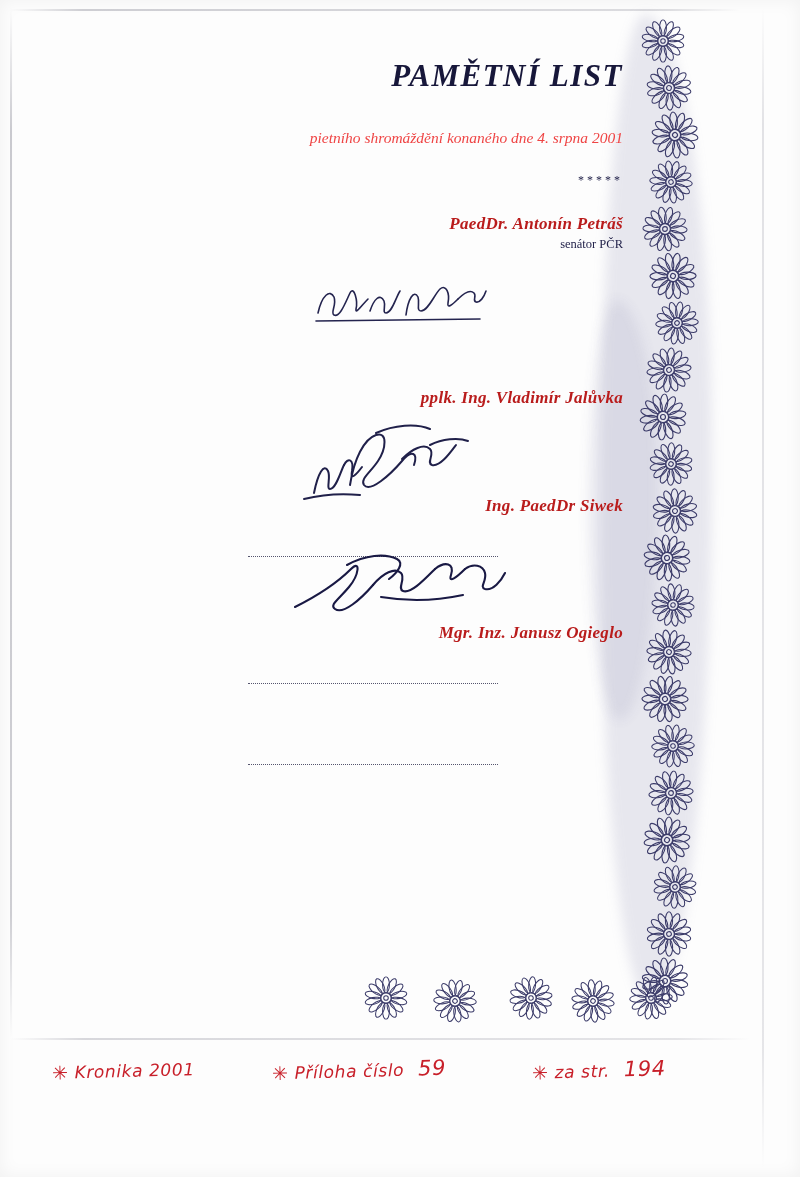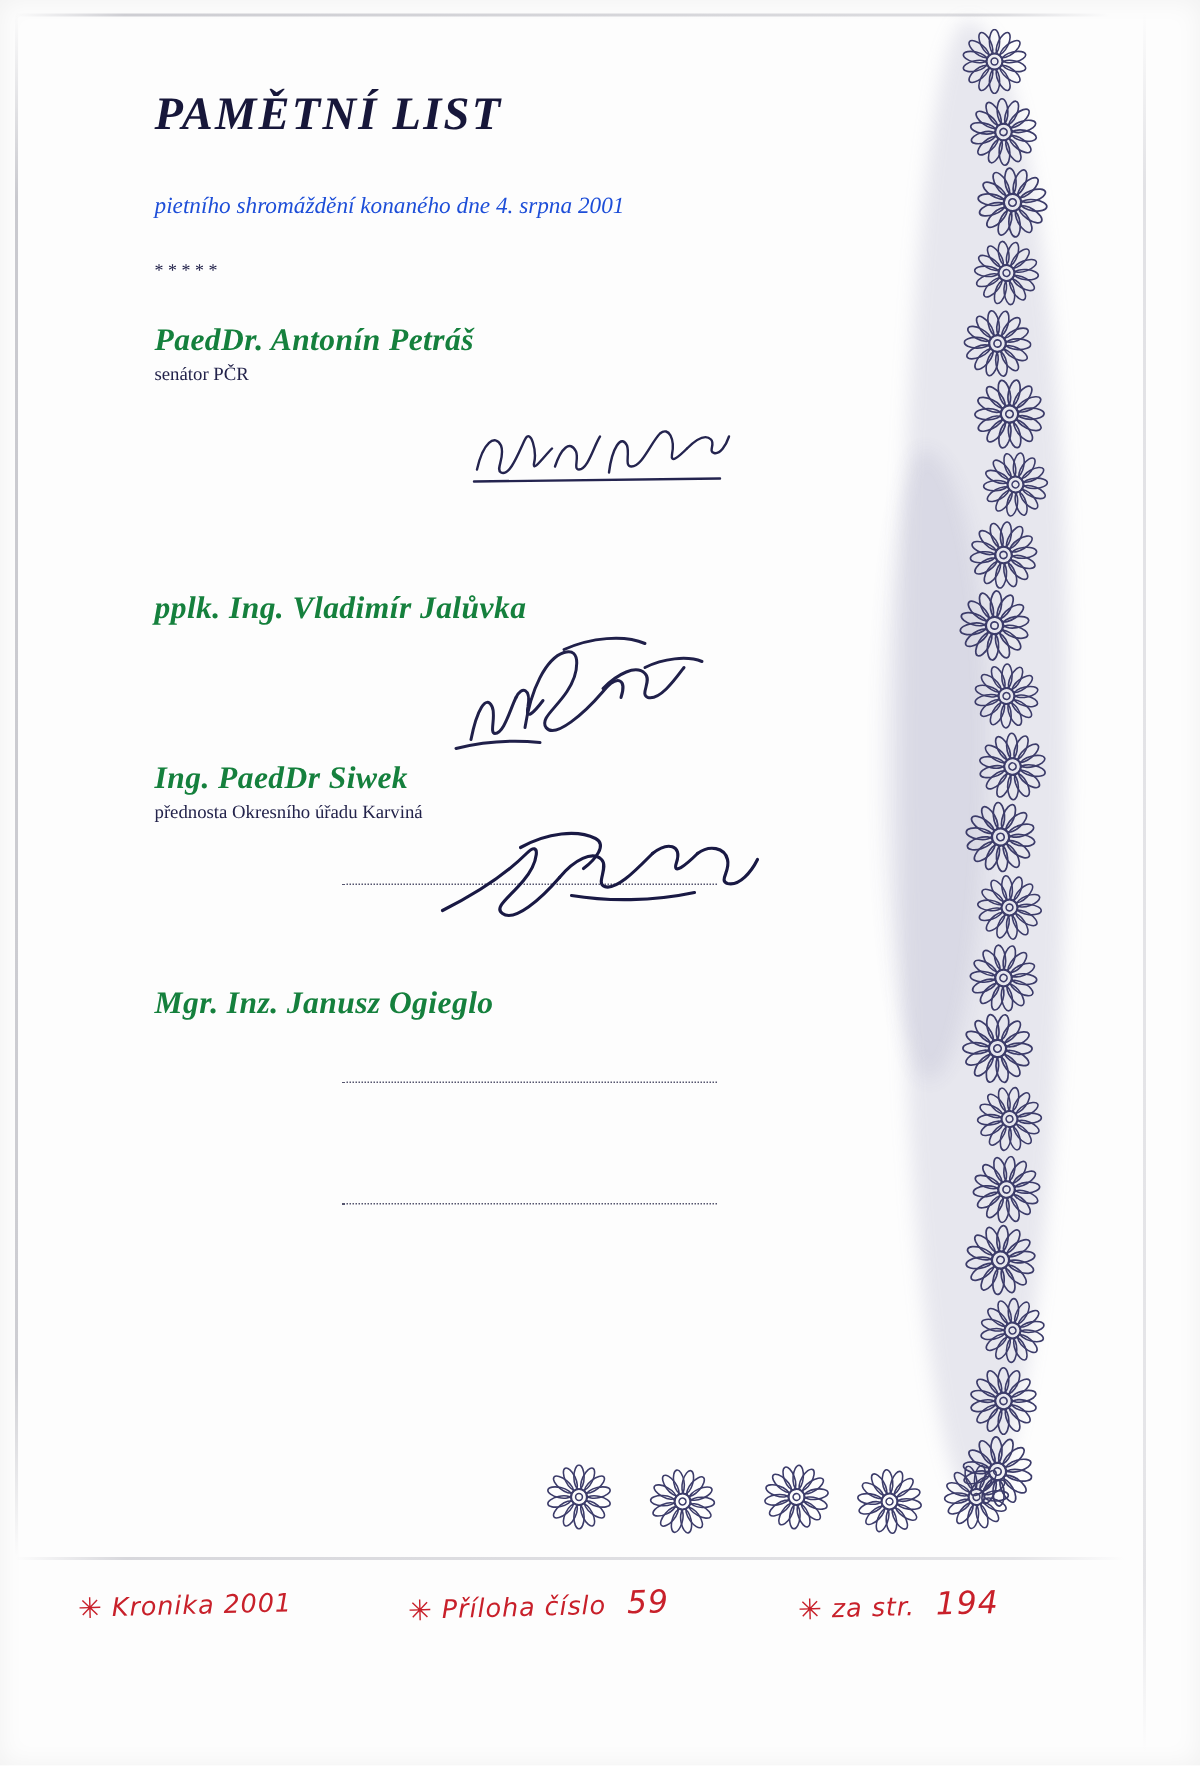--- a/index.html
+++ b/index.html
@@ -52,59 +52,59 @@
   .paper-edge-right {
     position: absolute;
     left: 762px; top: 8px;
     width: 2px; height: 1160px;
     background: linear-gradient(180deg, rgba(190,190,195,0.0), rgba(175,175,185,0.35) 10%, rgba(175,175,185,0.3) 90%, rgba(190,190,195,0.0));
   }
 
   
   #certificate {
     position: absolute;
-    left: 103px;
+    left: 123px;
     top: 40px;
     width: 500px;
-    text-align: left;
+    text-align: right;
   }
 
   .doc-title {
     font-size: 31px;
     font-weight: bold;
     font-style: italic;
     letter-spacing: 1.5px;
     margin: 18px 0 0 0;
     color: #17173a;
   }
 
   .subtitle-block {
     margin-top: 30px;
     font-size: 15.5px;
     font-style: italic;
     line-height: 1.75;
-    color: #1d4ed8;
+    color: #ef4444;
     font-family: Liberation Serif, serif;
   }
 
   .stars {
     margin-top: 22px;
     font-size: 12px;
     letter-spacing: 3px;
     color: #22224a;
   }
 
   .sig-block {
     margin-top: 26px;
   }
   .sig-name {
-    font-size: 21px;
+    font-size: 17px;
     font-weight: bold;
     font-style: italic;
-    color: #15803d;
+    color: #b91c1c;
     letter-spacing: 0.3px;
   }
   .sig-role {
     font-size: 12.5px;
     color: #23234b;
     margin-top: 3px;
   }
 
   .gap-sign { height: 48px; }
   .gap-sign-tall { height: 62px; }
@@ -711,21 +711,20 @@
 
     <div class="gap-sign-tall"></div>
 
     <div class="sig-block">
       <div class="sig-name">pplk. Ing. Vladimír Jalůvka</div>
     </div>
     <div class="gap-sign-tall"></div>
 
     <div class="sig-block">
       <div class="sig-name">Ing. PaedDr Siwek</div>
-      <div class="sig-role">přednosta Okresního úřadu Karviná</div>
     </div>
     <div class="gap-plain"></div>
     <div class="dotline"></div>
     <div class="gap-plain"></div>
 
     <div class="sig-block">
       <div class="sig-name">Mgr. Inz. Janusz Ogieglo</div>
     </div>
     <div class="gap-plain"></div>
     <div class="dotline"></div>

